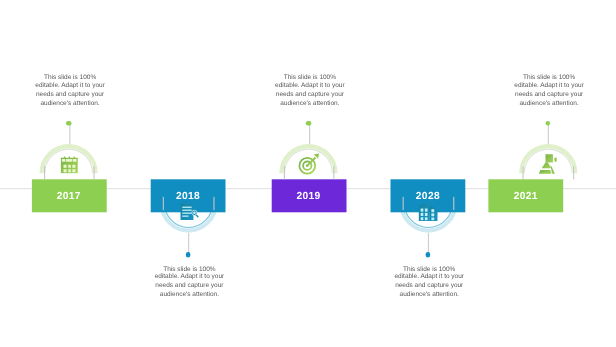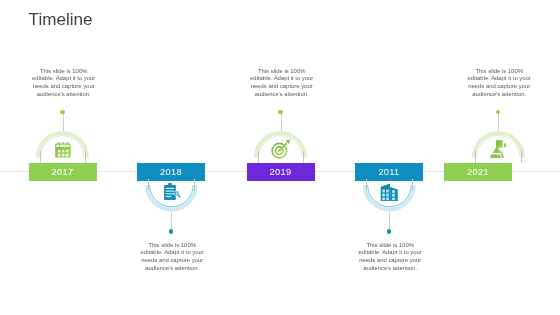--- a/index.html
+++ b/index.html
@@ -2,32 +2,31 @@
 <html><head>
 <meta charset="utf-8">
 <style>
   html,body{margin:0;padding:0;}
   body{width:560px;height:315px;background:#ffffff;font-family:"Liberation Sans",sans-serif;overflow:hidden;}
   .slide{position:relative;width:560px;height:315px;background:#fff;overflow:hidden;}
   .title{position:absolute;left:28.6px;top:10.2px;font-size:17.1px;line-height:20px;color:#414141;font-weight:400;}
   .axis{position:absolute;left:0;width:560px;top:170.6px;height:1px;background:#e3e3e3;}
   .node{position:absolute;top:0;left:0;width:0;height:0;}
   .desc{position:absolute;width:66px;font-size:5.9px;line-height:7.85px;color:#585858;text-align:center;}
-  .yearbox{position:absolute;height:18px;color:#fff;font-size:9.3px;font-weight:normal;display:flex;align-items:center;justify-content:center;letter-spacing:.3px;}
+  .yearbox{position:absolute;height:30px;color:#fff;font-size:9.3px;font-weight:bold;display:flex;align-items:center;justify-content:center;letter-spacing:.3px;}
   .arcwrap{position:absolute;}
   .stem{position:absolute;width:1px;background:#cdcdcd;}
   .leg{position:absolute;width:1px;background:#c6c6c6;}
   .dot{position:absolute;width:4.2px;height:4.2px;border-radius:50%;}
   .icon{position:absolute;line-height:0;} .icon svg{display:block;}
 </style>
 </head>
 <body>
 
 <div class="slide">
-  <div class="title">Timeline</div>
   <div class="axis"></div>
   <div id="nodes">
       <div class="node">
         <div class="arcwrap" style="left: 34.1px; top: 129.4px;"><svg width="56.800000000000004" height="28.400000000000002" viewBox="0 0 56.800000000000004 28.400000000000002">
       <path d="M3.8,28.400000000000002 A24.6,24.6 0 0 1 53.00000000000001,28.400000000000002" fill="none" stroke="#dff0cb" stroke-width="3.8"></path>
       <path d="M6.6000000000000005,28.400000000000002 A21.8,21.8 0 0 1 50.2,28.400000000000002" fill="none" stroke="#dfe3d8" stroke-width="1"></path>
     </svg></div>
         <div class="yearbox" style="left: 28.5px; top: 163.2px; width: 68px; background: rgb(141, 207, 81);">2017</div>
         <div class="leg" style="left: 39.8px; top: 150.6px; height: 12.6px;"></div>
         <div class="leg" style="left: 85.2px; top: 150.6px; height: 12.6px;"></div>
@@ -122,21 +121,21 @@
             <path d="M12.8 17.8 L24.2 6.4" stroke="url(#g2)" stroke-width="2.5" fill="none"></path>
             <path d="M22.0 2.2 L29.2 0.8 L27.8 8.0 Z" fill="url(#g2)"></path>
           </svg>
         </div>
       </div>
       <div class="node">
         <div class="arcwrap" style="left: 360.6px; top: 185px;"><svg width="56.800000000000004" height="28.400000000000002" viewBox="0 0 56.800000000000004 28.400000000000002">
       <path d="M3.8,0 A24.6,24.6 0 0 0 53.00000000000001,0" fill="none" stroke="#cfe9f3" stroke-width="3.8"></path>
       <path d="M6.6000000000000005,0 A21.8,21.8 0 0 0 50.2,0" fill="none" stroke="#77c2df" stroke-width="1"></path>
     </svg></div>
-        <div class="yearbox" style="left: 355px; top: 163.2px; width: 68px; background: rgb(16, 142, 193);">2011</div>
+        <div class="yearbox" style="left: 355px; top: 163.2px; width: 68px; background: rgb(16, 142, 193);">2028</div>
         <div class="leg" style="left: 366.3px; top: 178.6px; height: 12.6px;"></div>
         <div class="leg" style="left: 411.7px; top: 178.6px; height: 12.6px;"></div>
         <div class="stem" style="left: 389px; top: 211.5px; height: 20px;"></div>
         <div class="dot" style="left: 386.9px; top: 229.4px; background: rgb(16, 142, 193);"></div>
         <div class="desc" style="left: 357.2px; top: 241.5px;">This slide is 100% editable. Adapt it to your needs and capture your audience's attention.</div>
         <div class="icon" style="left: 379.7px; top: 182.9px; width: 18.6px; height: 18.6px;">
           <svg viewBox="0 0 30 30" width="18.6" height="18.6">
             <defs>
               <linearGradient id="g3" x1="0" y1="0" x2="1" y2="1">
                 <stop offset="0" stop-color="#15829c"></stop>

